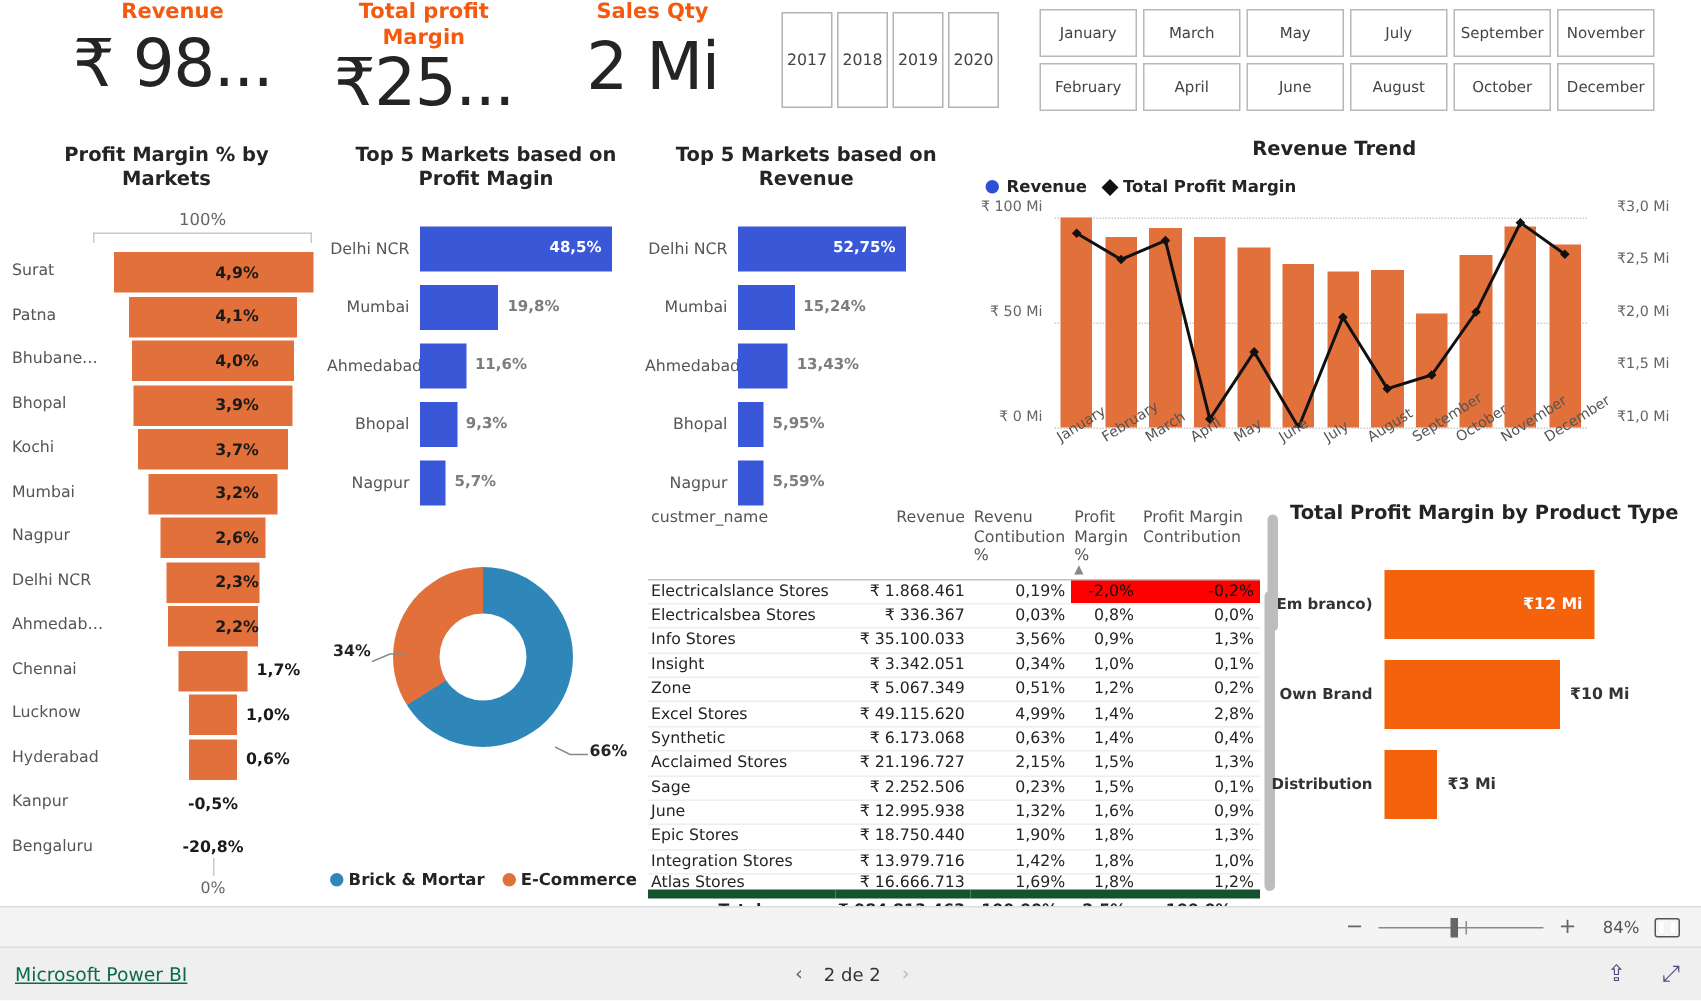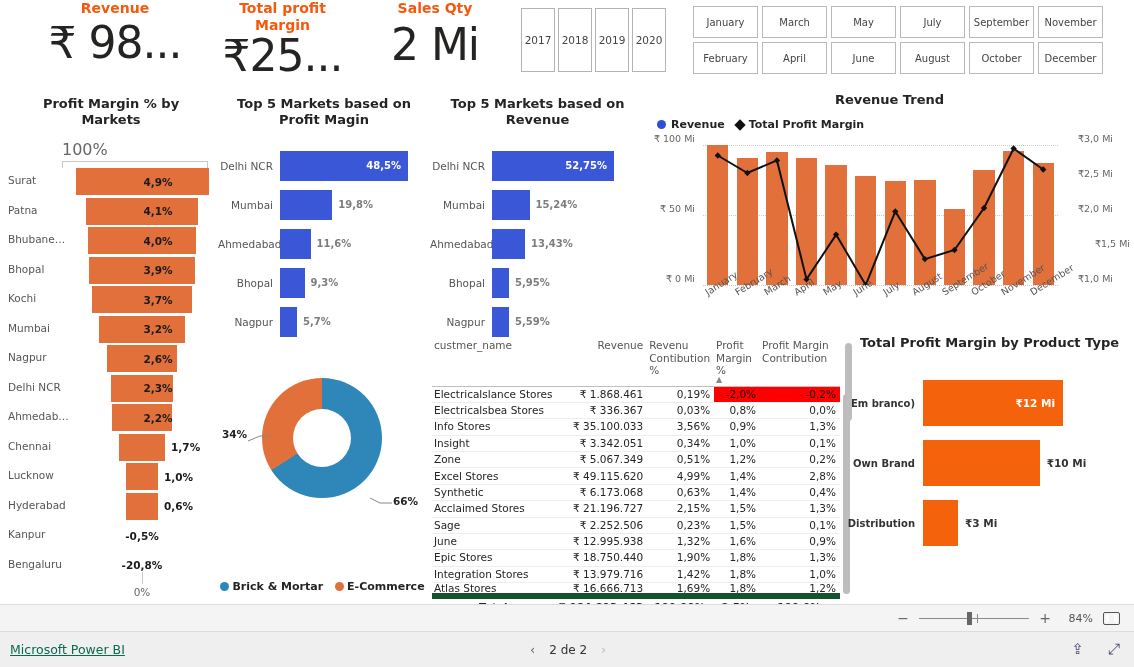--- a/index.html
+++ b/index.html
@@ -39,21 +39,21 @@
 
   
   .vtitle {
     font-size:13px; font-weight:bold; color:#252423; text-align:center;
     line-height:16px;
   }
 
   
   #funnel { position:absolute; left:0; top:96px; width:222px; height:508px; }
   .funnel-axis { position:absolute; left:62px; top:44px; width:146px; }
-  .funnel-axis .lbl { text-align:left; font-size:16px; color:#666; }
+  .funnel-axis .lbl { text-align:center; font-size:11px; color:#666; }
   .funnel-axis .bar {
     margin-top:2px; height:7px; border-left:1px solid #c8c8c8;
     border-right:1px solid #c8c8c8; border-top:1px solid #c8c8c8;
   }
   .frow { position:relative; height:29.5px; }
   .frow .fname {
     position:absolute; left:8px; top:6px; width:62px; font-size:10.5px;
     color:#555; white-space:nowrap; overflow:hidden; text-overflow:ellipsis;
   }
   .frow .fbarwrap { position:absolute; left:72px; top:0; width:140px; height:27px;
@@ -360,21 +360,21 @@
             <span class="hval outside">5,7%</span>
           </div>
         </div>
     </div>
 
     <div class="hbar-chart" style="left:430px; top:96px; width:215px; height:225px;">
       <div class="vtitle" style="padding:0 10px;">Top 5 Markets based on Revenue</div>
       <div id="top5-revenue-rows" style="margin-top:18px;">
           <div class="hrow">
             <div class="hname">Delhi NCR</div>
-            <div class="hbar" style="width: 122px; padding-left: 12px;">
+            <div class="hbar" style="width: 112px; padding-left: 12px;">
               <span class="hval inside">52,75%</span>
             </div>
           </div>
           <div class="hrow">
             <div class="hname">Mumbai</div>
             <div class="hbar" style="width: 37.5583px;"></div>
             <span class="hval outside">15,24%</span>
           </div>
           <div class="hrow">
             <div class="hname">Ahmedabad</div>
@@ -402,21 +402,21 @@
         <span class="lg-dia" style="margin-left:6px;"></span>
         <span>Total Profit Margin</span>
       </div>
       <div class="axisL" id="trend-axis-left">
           <div class="yl" style="top: 140px; right: 4px;">₹ 0 Mi</div>
           <div class="yl" style="top: 70px; right: 4px;">₹ 50 Mi</div>
           <div class="yl" style="top: 0px; right: 4px;">₹ 100 Mi</div>
         </div>
       <div class="axisR" id="trend-axis-right">
           <div class="yr" style="top: 140px; left: 4px;">₹1,0 Mi</div>
-          <div class="yr" style="top: 105px; left: 21px;">₹1,5 Mi</div>
+          <div class="yr" style="top: 105px; left: 4px;">₹1,5 Mi</div>
           <div class="yr" style="top: 70px; left: 4px;">₹2,0 Mi</div>
           <div class="yr" style="top: 35px; left: 4px;">₹2,5 Mi</div>
           <div class="yr" style="top: 0px; left: 4px;">₹3,0 Mi</div>
         </div>
       <div class="plot" id="trend-plot">
           <div class="gridline" style="top: 140px;"></div>
           <div class="gridline" style="top: 70px;"></div>
           <div class="gridline" style="top: 0px;"></div>
           <div class="tbar" style="left: 4.14167px; width: 21.3px; height: 140px;"></div>
           <div class="tbar" style="left: 33.725px; width: 21.3px; height: 127.4px;"></div>

